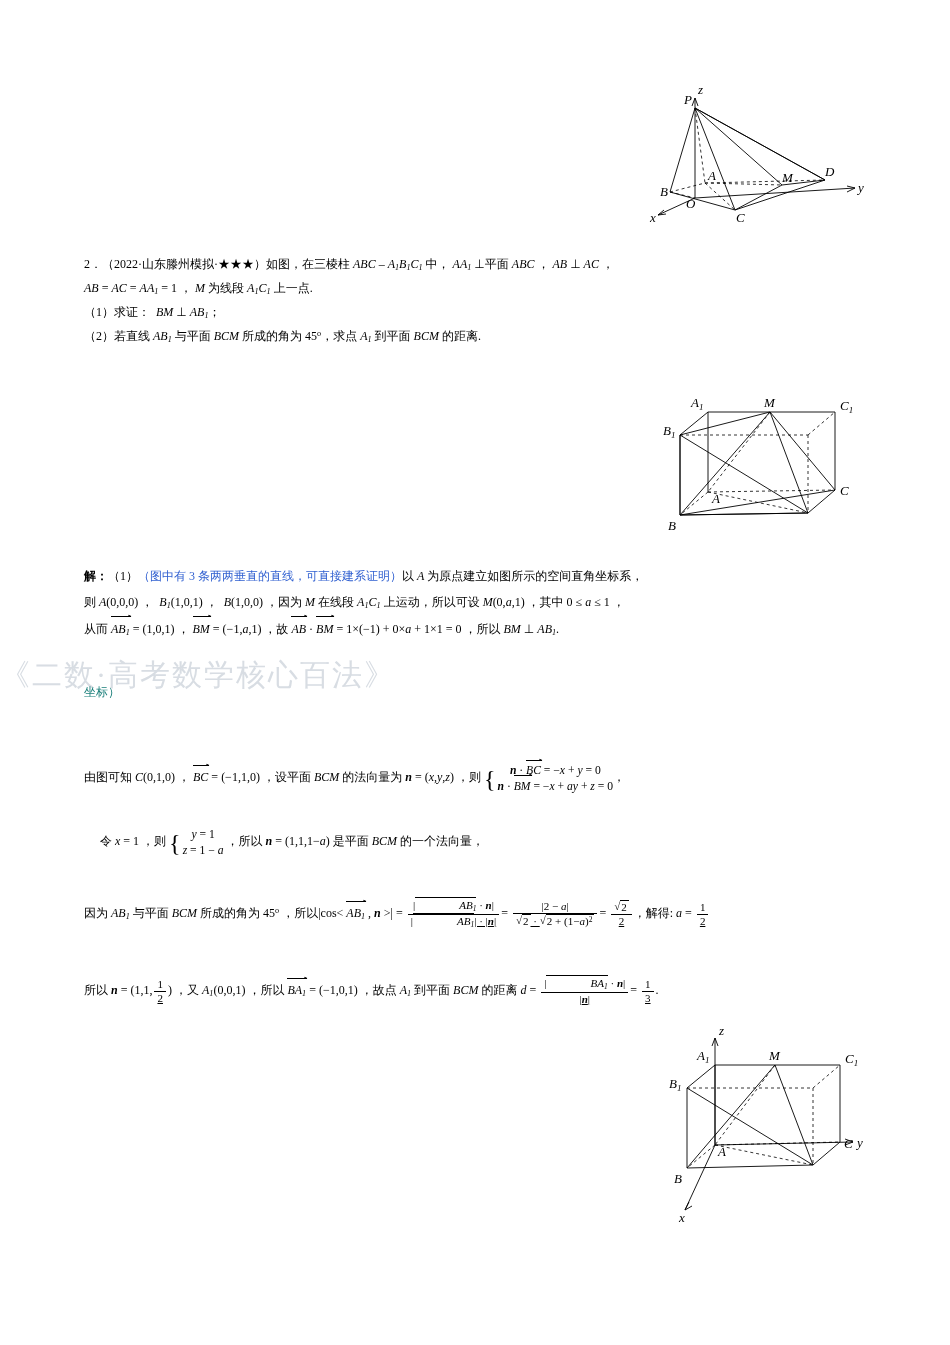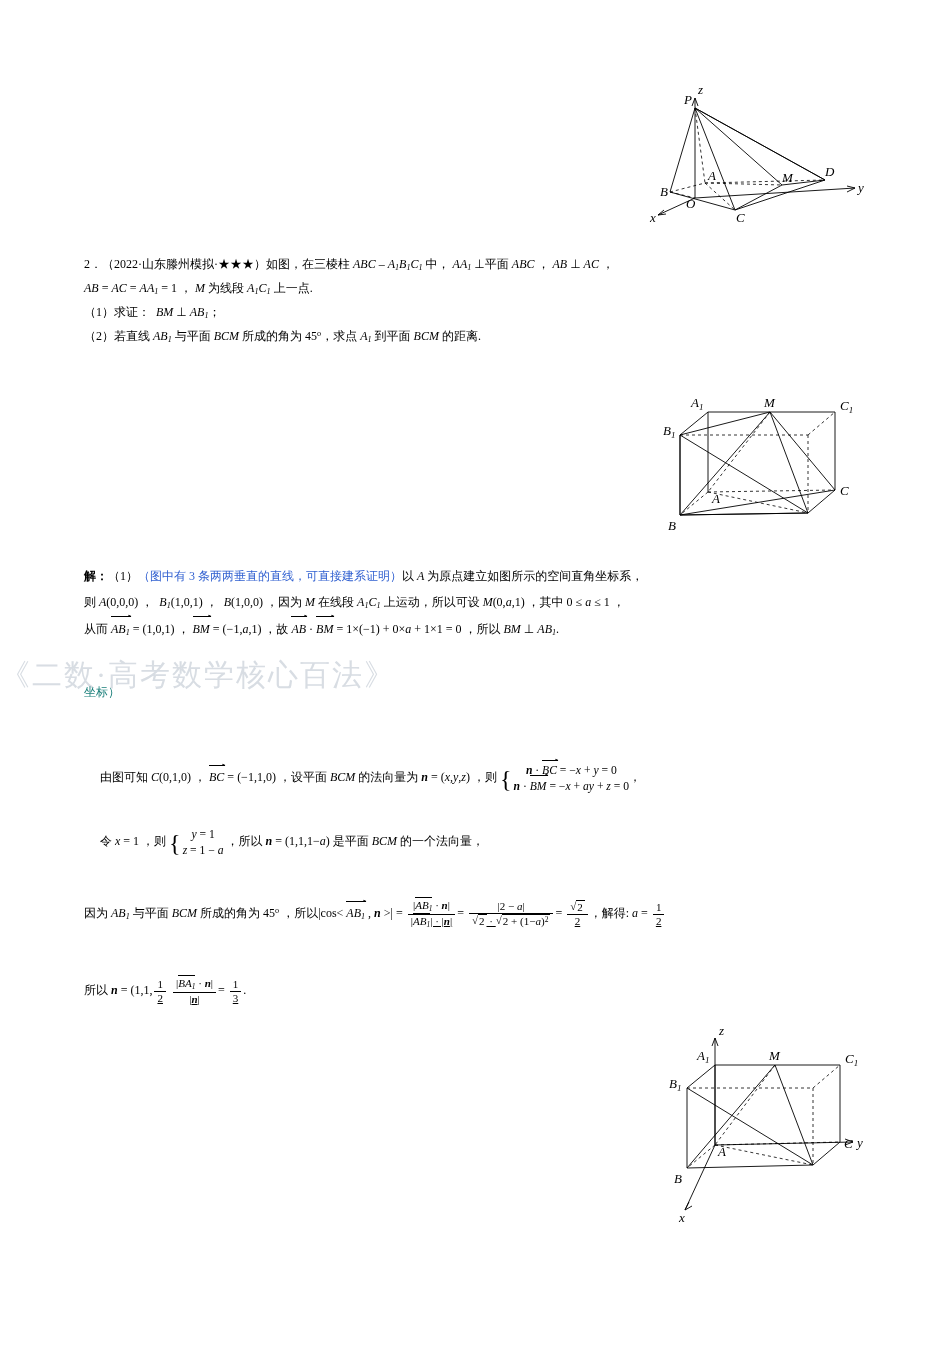--- a/index.html
+++ b/index.html
@@ -30,21 +30,21 @@
     content:"";
     position:absolute; left:0; right:-1px; top:-0.28em;
     border-top:1px solid currentColor;
   }
   .vec::after{
     content:"";
     position:absolute; right:-1px; top:-0.28em;
     border-top:1px solid currentColor;
     width:3px; transform:rotate(28deg); transform-origin:right center;
   }
-  .ovl { position:relative; display:inline-block; }
+  .ovl { position:relative; display:inline-block;padding-left:44px; }
   .ovl::before{
     content:""; position:absolute; left:0; right:0; top:-0.22em;
     border-top:1px solid currentColor;
   }
 
   .frac { display:inline-block; vertical-align:middle; text-align:center; font-size:0.92em; line-height:1.18; margin:0 2px;}
   .frac .num { display:block; padding:0 3px; border-bottom:1px solid #000; }
   .frac .den { display:block; padding:0 3px;text-decoration:underline; }
 
   .sqrt { display:inline-block; position:relative; padding-left:0.55em;}
@@ -173,21 +173,21 @@
       从而 <span class="vec mathi">AB<sub>1</sub></span> = (1,0,1) ， <span class="vec mathi">BM</span> = (−1,<span class="mathi">a</span>,1) ，故 <span class="vec mathi">AB</span> · <span class="vec mathi">BM</span> = 1×(−1) + 0×<span class="mathi">a</span> + 1×1 = 0 ，所以 <span class="mathi">BM</span> ⊥ <span class="mathi">AB</span><sub>1</sub>.
     </div>
   </div>
 
   <div class="wm">《二数·高考数学核心百法》</div>
 
   <div class="blk" style="left:84px; top:668px; width:800px;">
     <div class="teal">坐标）</div>
   </div>
 
-  <div class="blk" style="left:100px; top:748px; width:800px;">
+  <div class="blk" style="left:84px; top:748px; width:800px;">
     <span>由图可知 <span class="mathi">C</span>(0,1,0) ， <span class="vec mathi">BC</span> = (−1,1,0) ，设平面 <span class="mathi">BCM</span> 的法向量为 <span class="bold mathi">n</span> = (<span class="mathi">x</span>,<span class="mathi">y</span>,<span class="mathi">z</span>) ，则</span>
     <span class="brace">
       <span class="bar">{</span>
       <span class="rows">
         <span style="display:block;"><span class="bold mathi">n</span> · <span class="vec mathi">BC</span> = −<span class="mathi">x</span> + <span class="mathi">y</span> = 0</span>
         <span style="display:block;"><span class="bold mathi">n</span> · <span class="vec mathi">BM</span> = −<span class="mathi">x</span> + <span class="mathi">ay</span> + <span class="mathi">z</span> = 0</span>
       </span>
     </span><span>，</span>
   </div>
 
@@ -217,21 +217,21 @@
       <span class="num"><span class="sqrt"><span>2</span></span></span>
       <span class="den">2</span>
     </span><span>，解得: <span class="mathi">a</span> =</span>
     <span class="frac">
       <span class="num">1</span>
       <span class="den">2</span>
     </span>
   </div>
 
   <div class="blk" style="left:84px; top:962px; width:820px;">
-    <span>所以 <span class="bold mathi">n</span> = (1,1,</span><span class="frac"><span class="num">1</span><span class="den">2</span></span>
+    <span>所以 <span class="bold mathi">n</span> = (1,1,</span><span class="frac"><span class="num">1</span><span class="den">2</span></span><span>) ，又 <span class="mathi">A</span><sub>1</sub>(0,0,1) ，所以 <span class="vec mathi">BA<sub>1</sub></span> = (−1,0,1) ，故点 <span class="mathi">A</span><sub>1</sub> 到平面 <span class="mathi">BCM</span> 的距离 <span class="mathi">d</span> =</span>
     <span class="frac">
       <span class="num">|<span class="ovl mathi">BA<sub>1</sub></span> · <span class="bold mathi">n</span>|</span>
       <span class="den">|<span class="bold mathi">n</span>|</span>
     </span><span>=</span>
     <span class="frac">
       <span class="num">1</span>
       <span class="den">3</span>
     </span><span>.</span>
   </div>
 

